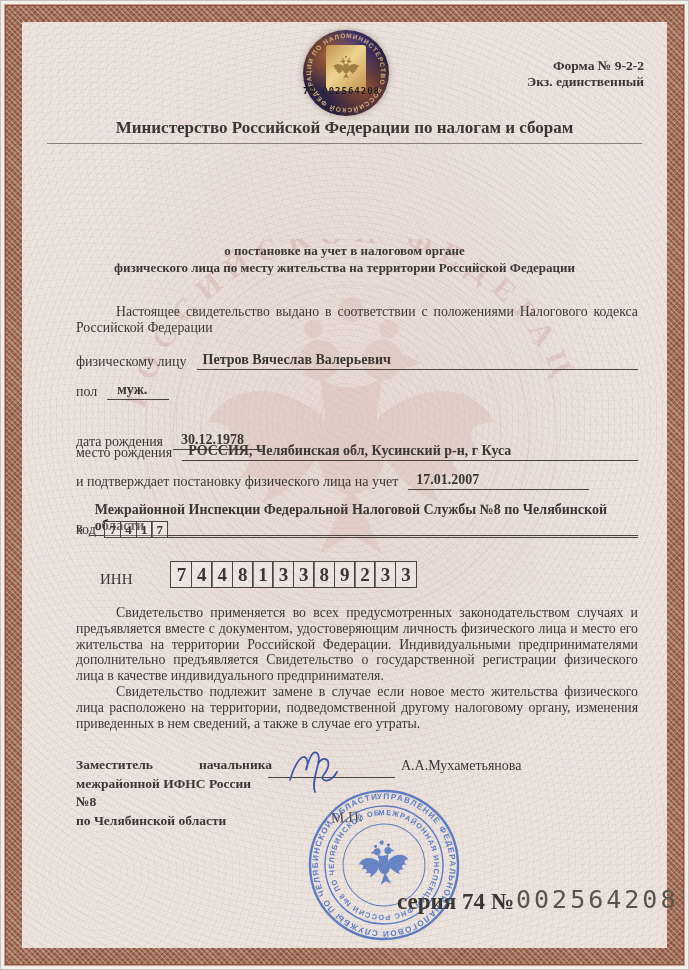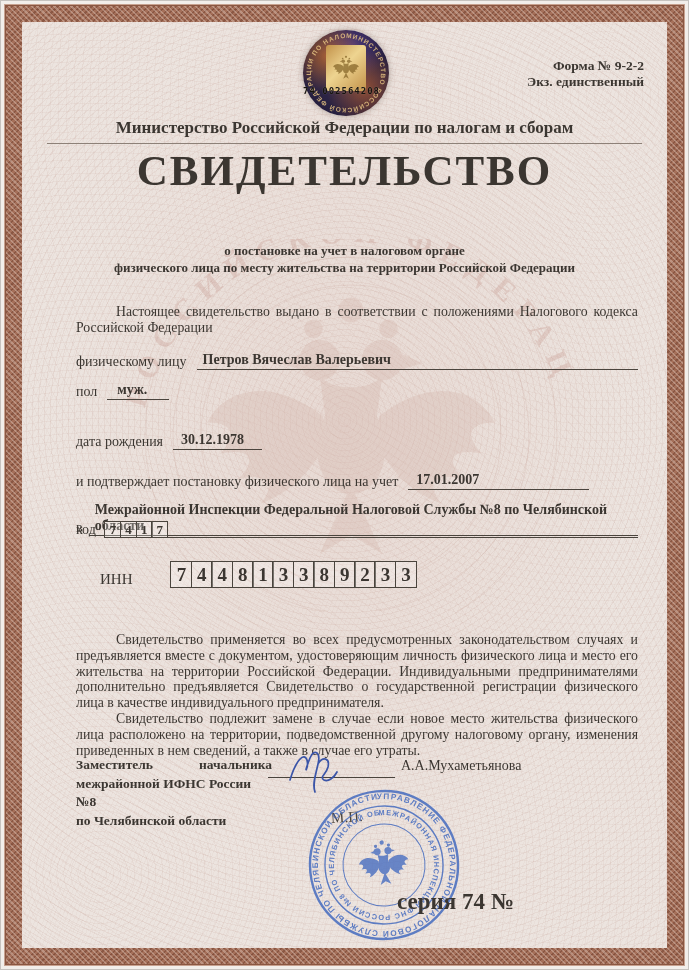--- a/index.html
+++ b/index.html
@@ -63,21 +63,21 @@
   .grow{flex:1;}
   .fill-line{flex:1;border-bottom:1px solid #4a443d;height:1px;align-self:flex-end;margin-bottom:0;}
   .cells{display:flex;}
   .cell{width:17px;height:17px;border:1.4px solid #4a443d;margin-left:-1.4px;
         display:flex;align-items:center;justify-content:center;
         font-weight:bold;font-size:13px;background:rgba(255,255,255,.25);}
   .inn-row{top:560px;margin-left:24px;}
   .inn-row .lbl{width:72px;font-size:15px;}
   .cell-lg{width:22px;height:27px;border-width:1.6px;margin-left:-1.6px;font-size:19px;}
   
-  .paras{top:631px;left:75px;width:562px;font-size:13.8px;line-height:15.8px;text-align:justify;}
+  .paras{top:604px;left:75px;width:562px;font-size:13.8px;line-height:15.8px;text-align:justify;}
   .paras p{text-indent:40px;margin:0;}
   
   .sign-left{top:755px;left:75px;width:196px;font-weight:bold;font-size:13.5px;line-height:18.5px;}
   .sign-line1{display:flex;justify-content:space-between;}
   .sig-line{top:776px;left:267px;width:127px;height:1px;background:#4a443d;}
   .sig-svg{left:281px;top:743px;}
   .sig-path{fill:none;stroke:var(--signature-blue);stroke-width:1.7;stroke-linecap:round;}
   .sign-name{top:757px;left:400px;font-weight:normal;font-size:14px;}
   .mp-mark{top:808px;left:330px;font-size:15px;color:#4a443d;transform:rotate(-4deg);}
   
@@ -147,39 +147,42 @@
       <div class="holo-serial">74 002564208</div>
     </div>
 
     <div class="abs form-info">
       <div>Форма № 9-2-2</div>
       <div>Экз. единственный</div>
     </div>
 
     <div class="abs ministry">Министерство Российской Федерации по налогам и сборам</div>
     <div class="abs rule"></div>
-    <div class="abs doc-title">СВИДЕТЕЛЬСТВО</div>
     <div class="abs intro">Настоящее свидетельство выдано в соответствии с положениями Налогового кодекса Российской Федерации</div>
 
     <div class="abs subtitle">
       <div>о постановке на учет в налоговом органе</div>
       <div>физического лица по месту жительства на территории Российской Федерации</div>
     </div>
 
     <div class="row" style="top:351px">
       <span class="lbl">физическому лицу</span>
       <span class="val grow">Петров Вячеслав Валерьевич</span>
     </div>
     <div class="row" style="top:381px">
       <span class="lbl">пол</span>
       <span class="val" style="padding:0 22px 1px 10px">муж.</span>
     </div>
     <div class="row" style="top:431px">
       <span class="lbl">дата рождения</span>
       <span class="val" style="padding:0 18px 1px 8px">30.12.1978</span>
+    </div>
+    <div class="row" style="top:442px">
+      <span class="lbl">место рождения</span>
+      <span class="val grow">РОССИЯ, Челябинская обл, Кусинский р-н, г Куса</span>
     </div>
     <div class="row" style="top:471px">
       <span class="lbl">и подтверждает постановку физического лица на учет</span>
       <span class="val" style="padding:0 110px 1px 8px">17.01.2007</span>
     </div>
     <div class="row" style="top:501px">
       <span class="lbl" style="padding-right:6px">в</span>
       <span class="val grow" style="white-space:normal">Межрайонной Инспекции Федеральной Налоговой Службы №8 по Челябинской области</span>
     </div>
     <div class="row" style="top:520px">
@@ -240,14 +243,15 @@
       <text class="st-text">
         <textPath href="#stampOuter">УПРАВЛЕНИЕ ФЕДЕРАЛЬНОЙ НАЛОГОВОЙ СЛУЖБЫ ПО ЧЕЛЯБИНСКОЙ ОБЛАСТИ •</textPath>
       </text>
       <text class="st-text2">
         <textPath href="#stampInner">МЕЖРАЙОННАЯ ИНСПЕКЦИЯ ФНС РОССИИ №8 ПО ЧЕЛЯБИНСКОЙ ОБЛАСТИ •</textPath>
       </text>
       <use href="#eagle" x="50" y="50" width="54" height="52" class="st-eagle"></use>
     </svg>
 
     <div class="abs series">серия 74 №</div>
+    <div class="abs serial-number">002564208</div>
   </div>
 </div>
 
 </body></html>

